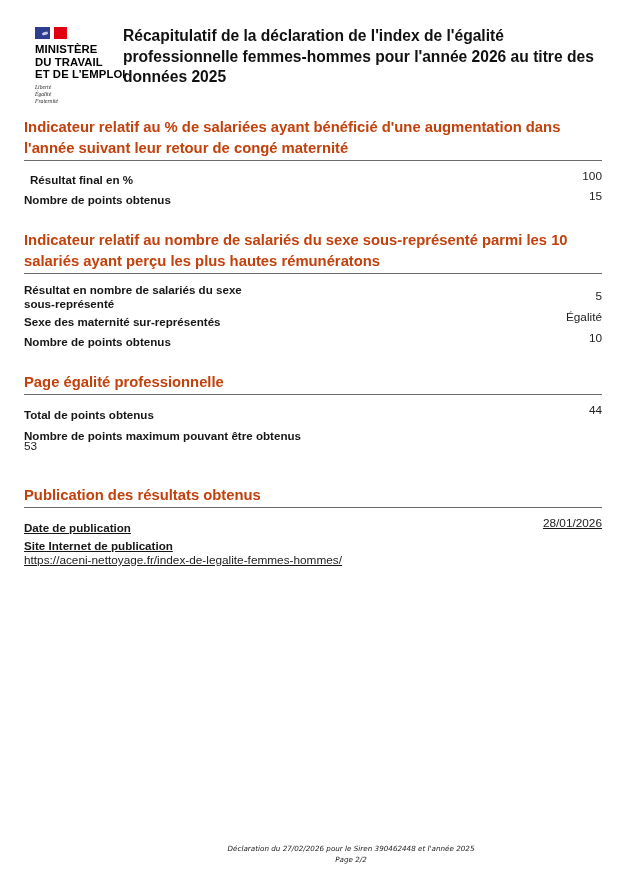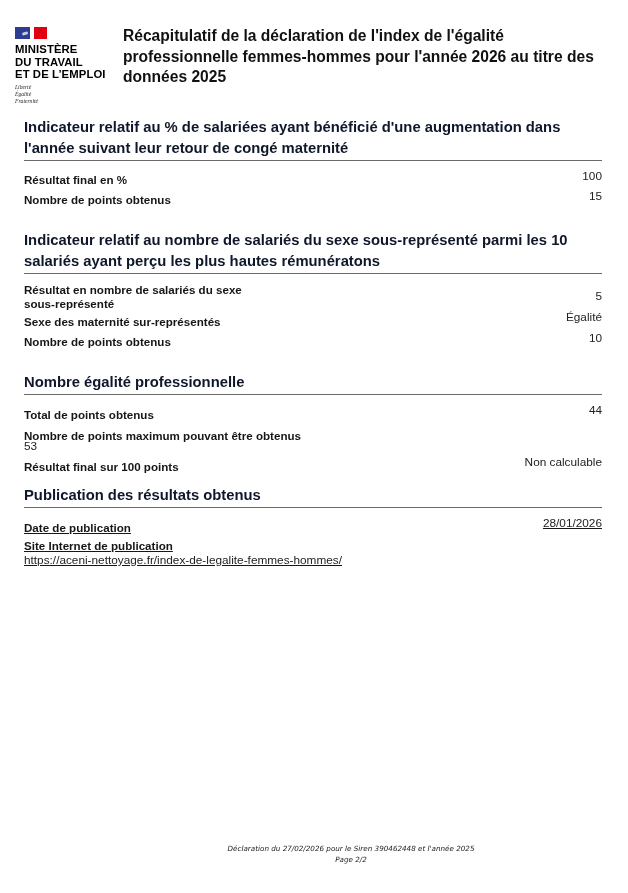--- a/index.html
+++ b/index.html
@@ -1,21 +1,21 @@
 <!DOCTYPE html>
 <html><head>
   <meta charset="utf-8">
   <style>
     html, body { margin: 0; padding: 0; background: #ffffff; }
     body {
       width: 628px; height: 893px; position: relative; overflow: hidden;
       font-family: "DejaVu Sans", sans-serif; color: #161616;
     }
     .header { position: absolute; left: 0; top: 0; width: 628px; height: 110px; }
-    .logo { position: absolute; left: 15px; top: 27px; width: 95px; }
+    .logo { position: absolute; left: 35px; top: 27px; width: 95px; }
     .flag { width: 32px; height: 12px; display: flex; margin-bottom: 4px; }
     .flag .blue { width: 15px; height: 12px; background: #2e3d8f; position: relative; }
     .flag .blue::after { content: ""; position: absolute; left: 7px; top: 5px; width: 6px; height: 3px; background: #c7cce6; border-radius: 2px; transform: rotate(-15deg); }
     .flag .gap { width: 4px; height: 12px; background: #ffffff; }
     .flag .red { width: 13px; height: 12px; background: #e1000f; }
     .ministry {
       font-family: "Liberation Sans", sans-serif; font-weight: bold;
       font-size: 11.3px; line-height: 12.5px; letter-spacing: 0.1px; color: #000;
       white-space: nowrap;
     }
@@ -24,21 +24,21 @@
       font-size: 5.6px; line-height: 7px; color: #222; margin-top: 3px;
     }
     .doc-title {
       position: absolute; left: 123px; top: 26px; width: 480px;
       font-family: "Liberation Sans", sans-serif; font-weight: bold;
       font-size: 15.6px; line-height: 20.5px; color: #111;
     }
     .section { position: absolute; left: 24px; width: 578px; }
     .section-title {
       font-family: "Liberation Sans", sans-serif; font-weight: bold;
-      font-size: 14.8px; line-height: 21px; color: #0f172a;
+      font-size: 14.8px; line-height: 21px; color: #c2410c;
       padding-bottom: 1px; border-bottom: 1.5px solid #6a6a6a;
       width: 578px;
     }
     .rows { margin-top: 11px; }
     .row { display: flex; justify-content: space-between; align-items: flex-start; }
     .row-label {
       font-family: "Liberation Sans", sans-serif; font-weight: bold;
       font-size: 11.6px; line-height: 15px; color: #161616;
     }
     .row-value {
@@ -75,21 +75,21 @@
       <div>Égalité</div>
       <div>Fraternité</div>
     </div>
   </div>
   <div class="doc-title">Récapitulatif de la déclaration de l'index de l'égalité professionnelle femmes-hommes pour l'année 2026 au titre des données 2025</div>
 </div>
 
 <div class="section" style="top:117px;">
   <div class="section-title">Indicateur relatif au % de salariées ayant bénéficié d'une augmentation dans l'année suivant leur retour de congé maternité</div>
   <div class="rows" style="margin-top:11px;">
-    <div class="row" style="margin-bottom:5px;">
+    <div class="row" style="margin-bottom:5px;margin-left:6px;">
       <span class="row-label">Résultat final en %</span>
       <span class="row-value" style="margin-top:-3px;">100</span>
     </div>
     <div class="row">
       <span class="row-label">Nombre de points obtenus</span>
       <span class="row-value" style="margin-top:-3px;">15</span>
     </div>
   </div>
 </div>
 
@@ -105,33 +105,29 @@
       <span class="row-value" style="margin-top:-4px;">Égalité</span>
     </div>
     <div class="row">
       <span class="row-label">Nombre de points obtenus</span>
       <span class="row-value" style="margin-top:-3px;">10</span>
     </div>
   </div>
 </div>
 
 <div class="section" style="top:372px;">
-  <div class="section-title">Nombre égalité professionnelle</div>
+  <div class="section-title">Page égalité professionnelle</div>
   <div class="rows" style="margin-top:12px;">
     <div class="row" style="margin-bottom:6px;">
       <span class="row-label">Total de points obtenus</span>
       <span class="row-value" style="margin-top:-4px;">44</span>
     </div>
     <div class="row" style="margin-bottom:5px;flex-direction:column;">
       <span class="row-label">Nombre de points maximum pouvant être obtenus</span>
       <span class="row-value" style="margin-top:-4px;">53</span>
-    </div>
-    <div class="row">
-      <span class="row-label">Résultat final sur 100 points</span>
-      <span class="row-value" style="margin-top:-4px;">Non calculable</span>
     </div>
   </div>
 </div>
 
 <div class="section" style="top:485px;">
   <div class="section-title">Publication des résultats obtenus</div>
   <div class="rows" style="margin-top:12px;text-decoration:underline;">
     <div class="row" style="margin-bottom:3px;">
       <span class="row-label">Date de publication</span>
       <span class="row-value" style="margin-top:-4px;">28/01/2026</span>

